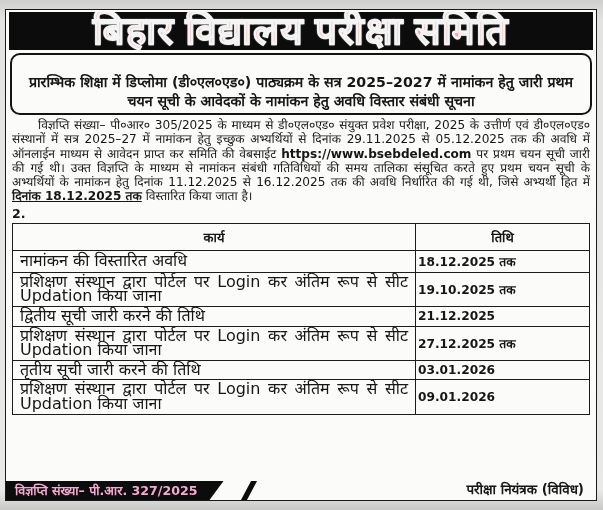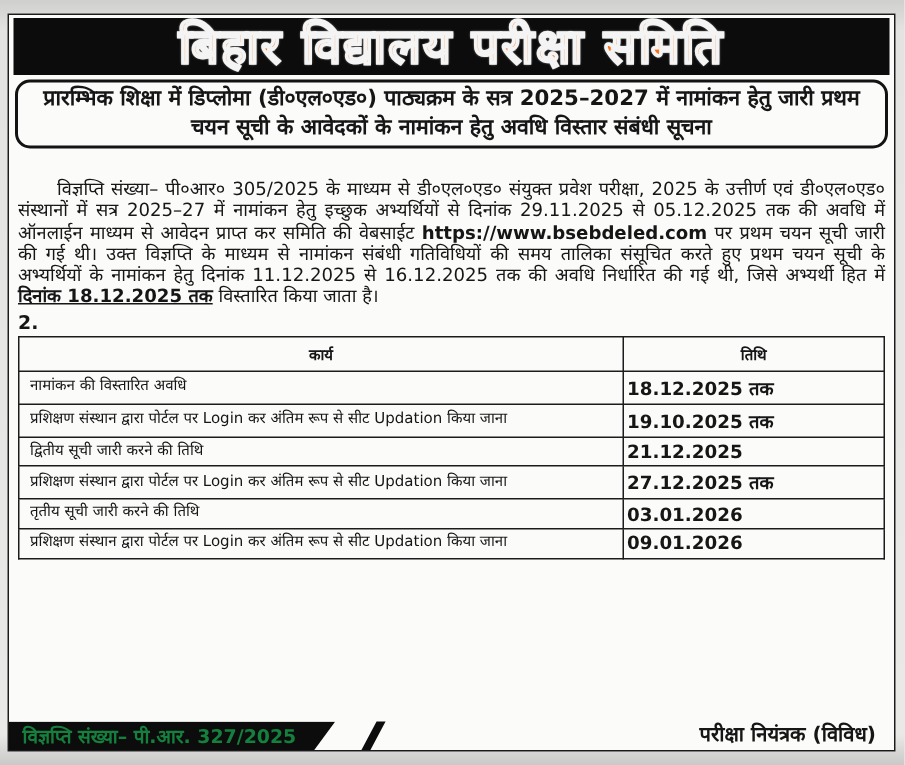--- a/index.html
+++ b/index.html
@@ -24,43 +24,44 @@
     color: #161616;
   }
   
   .masthead {
     height: 38px;
     background: #0c0c0c;
     display: flex; align-items: center; justify-content: center;
     overflow: hidden;
   }
   .masthead .board-name {
-    font-size: 32px;
+    font-size: 38px;
     font-weight: 800;
     letter-spacing: 1.5px;
-    color: #f97316;
+    color: #fca5a5;
     -webkit-text-stroke: 1.4px #f4f4f4;
     text-shadow: 0 0 1px #ffffff, 0 0 2px #ffffff;
     line-height: 1;
     white-space: nowrap;
+    font-family: Liberation Serif, serif;
   }
   
   .subject-box {
     margin: 3px 1px 0;
     border: 2px solid #131313;
     border-radius: 10px;
-    padding: 2px 10px 3px;
+    padding: 18px 10px 3px;
     text-align: center;
     font-weight: 700;
     font-size: 14.2px;
     line-height: 18.5px;
   }
   
   .intro {
-    margin: 20px 3px 0;
+    margin: 3px 3px 0;
     font-size: 12.1px;
     line-height: 14.3px;
     text-align: justify;
     text-indent: 26px;
   }
   .intro .url { font-weight: 700; }
   .intro .hl-date { font-weight: 700; text-decoration: underline; }
   
   .point {
     display: flex;
@@ -73,27 +74,27 @@
   
   table.schedule {
     width: calc(100% - 6px);
     margin: 2px 3px 0;
     border-collapse: collapse;
   }
   table.schedule th, table.schedule td {
     border: 1.4px solid #1c1c1c;
   }
   table.schedule th {
-    font-size: 10px;
+    font-size: 13px;
     font-weight: 700;
     text-align: center;
     padding: 4px 4px;
   }
   td.task {
-    font-size: 10px;
+    font-size: 16px;
     line-height: 14.6px;
     padding: 2px 7px;
     text-align: justify;
   }
   td.date {
     width: 174px;
     font-size: 12.2px;
     font-weight: 700;
     text-align: left;
     white-space: nowrap;
@@ -103,21 +104,21 @@
   .footer-band {
     position: absolute;
     left: 0; right: 0; bottom: 0;
     height: 20px;
   }
   .ribbon {
     position: absolute;
     left: 0; bottom: 0;
     height: 19px;
     background: #0c0c0c;
-    color: #15803d;
+    color: #f9a8d4;
     font-weight: 700;
     font-size: 12.6px;
     line-height: 19px;
     padding: 0 26px 0 9px;
     clip-path: polygon(0 0, 100% 0, calc(100% - 14px) 100%, 0 100%);
     white-space: nowrap;
   }
   .ribbon-stripe {
     position: absolute;
     left: 240px; bottom: 0;

